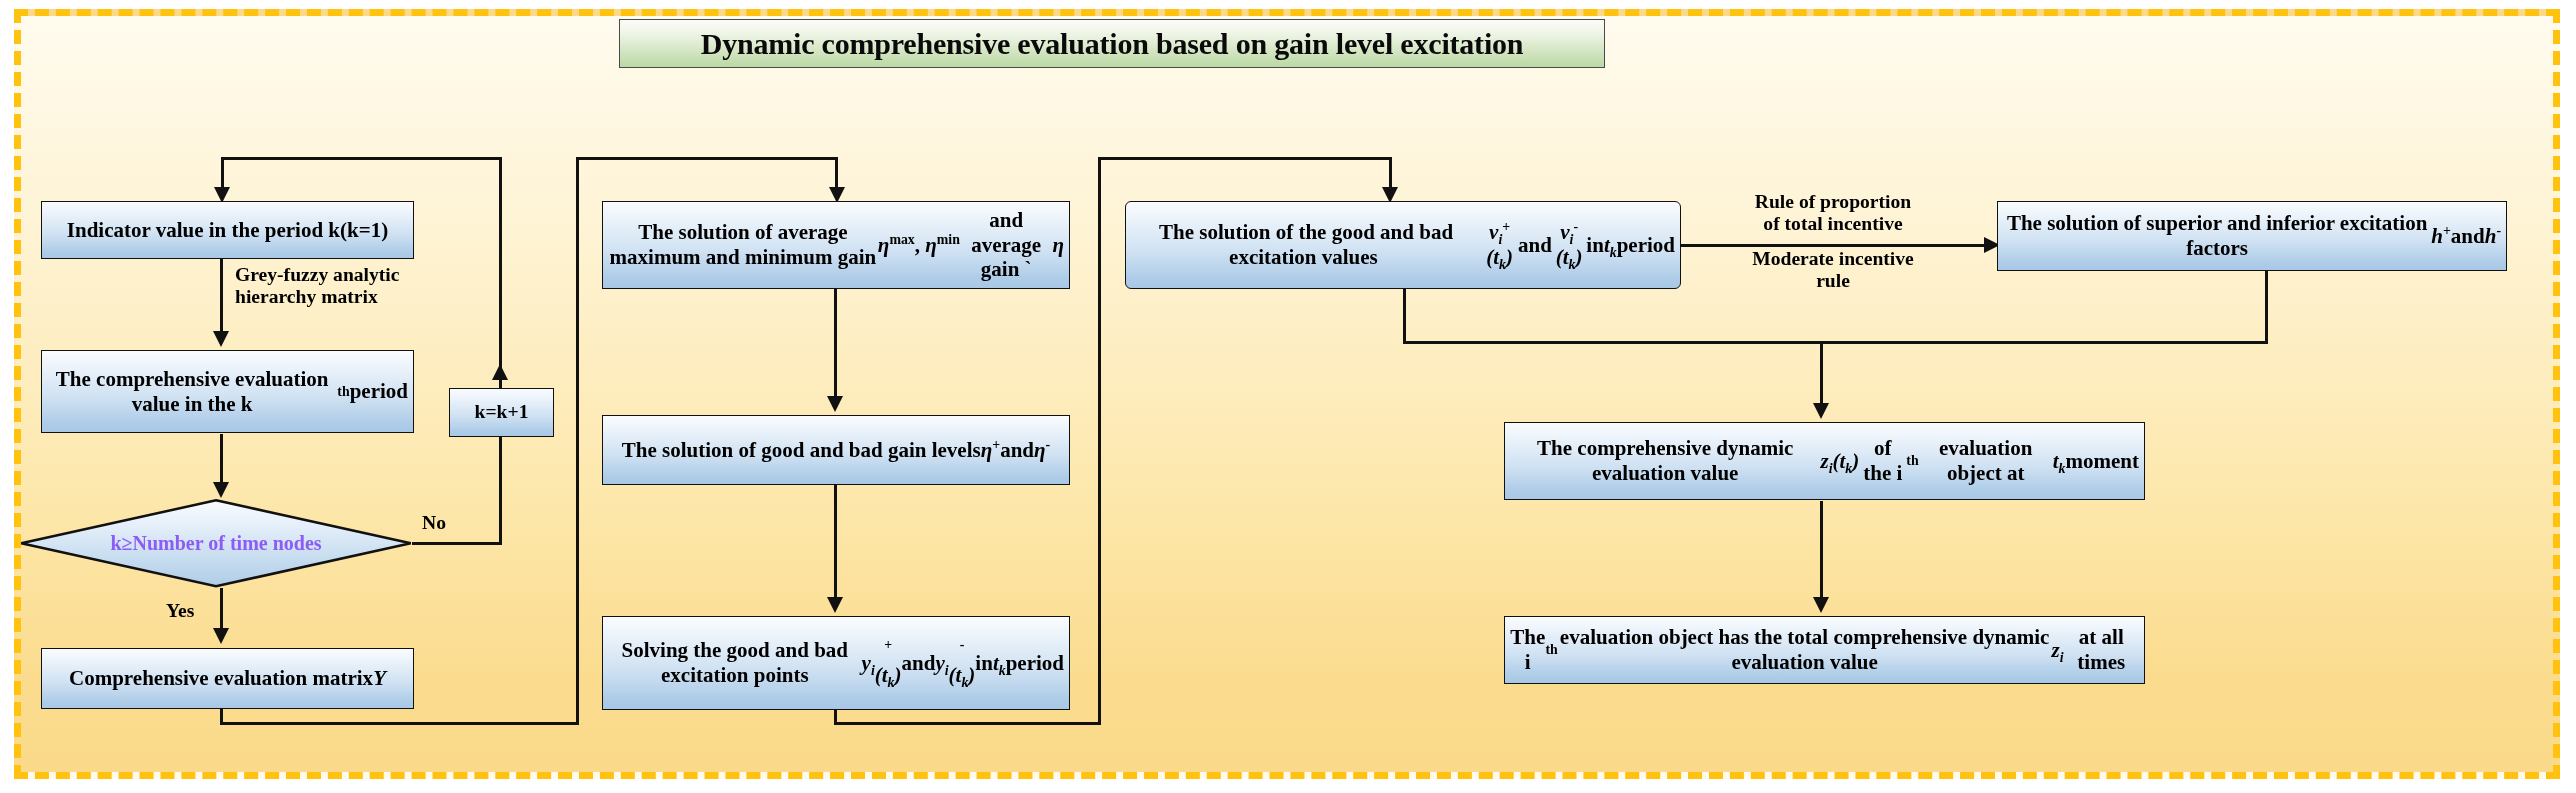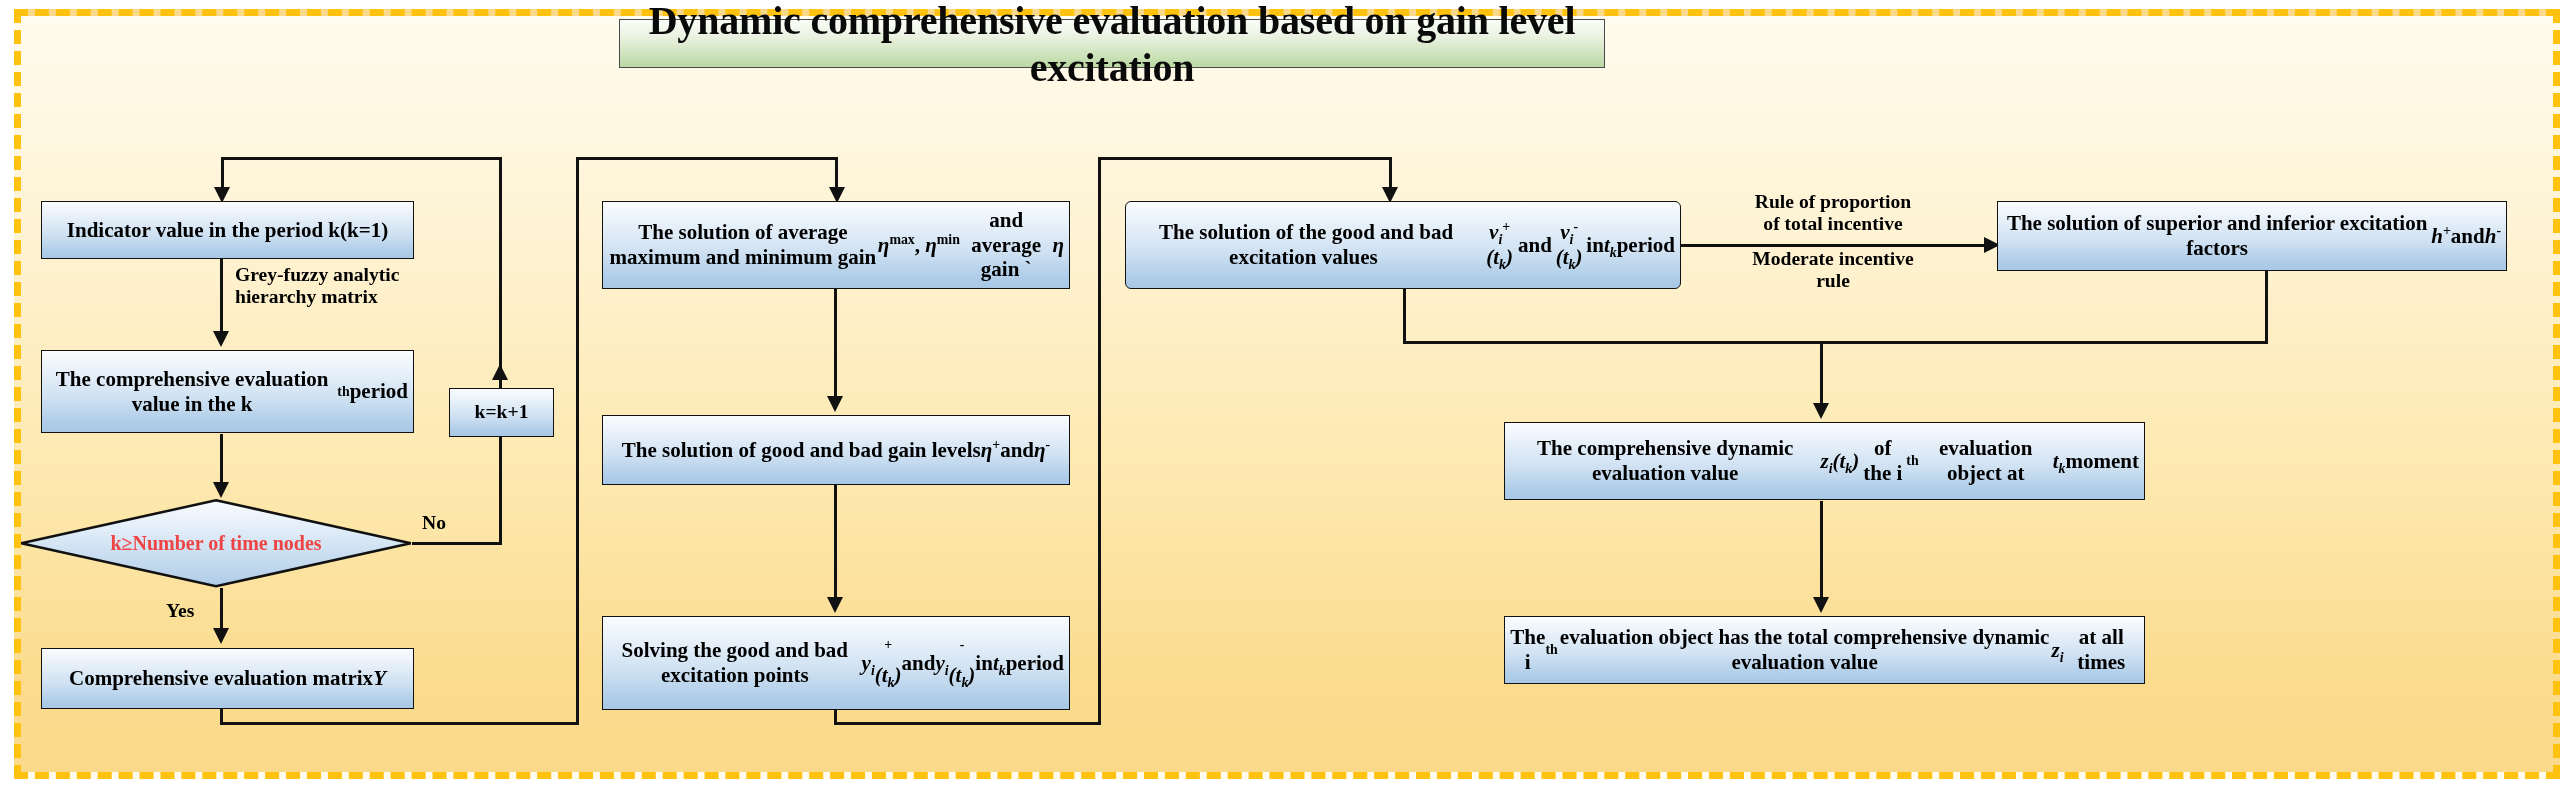--- a/index.html
+++ b/index.html
@@ -24,21 +24,21 @@
 
   
   #title{
     position:absolute;
     left:619px;top:19px;
     width:986px;height:49px;
     box-sizing:border-box;
     border:1.3px solid #4a4a4a;
     background:linear-gradient(180deg,#FBFDF8 0%,#EDF4E5 30%,#CFE3BD 72%,#BBD9A4 100%);
     display:flex;align-items:center;justify-content:center;
-    font-size:40px;font-weight:bold;color:#0a0a0a;
+    font-size:30px;font-weight:bold;color:#0a0a0a;
     letter-spacing:-0.2px;
     text-align:center;
   }
 
   
   .box{
     position:absolute;
     box-sizing:border-box;
     border:1.9px solid #111;
     background:linear-gradient(180deg,#FAFCFE 0%,#EAF2FA 22%,#CFE1F2 58%,#AFCDE8 88%,#A8C8E6 100%);
@@ -61,21 +61,21 @@
     position:absolute;
     left:20px;top:499px;
     width:392px;height:88px;
   }
   #decision .shape{
     position:absolute;inset:0;
   }
   #decision .dtext{
     position:absolute;inset:0;
     display:flex;align-items:center;justify-content:center;
-    font-size:20px;font-weight:bold;color:#ef4444;
+    font-size:20px;font-weight:bold;color:#8b5cf6;
     z-index:2;
   }
 
   
   .ln{position:absolute;background:#111;}
   .vl{width:2.5px;}
   .hl{height:2.5px;}
 
   .arrowD,.arrowU,.arrowR{position:absolute;width:0;height:0;}
   .arrowD{border-left:8.2px solid transparent;border-right:8.2px solid transparent;border-top:16.4px solid #111;}

